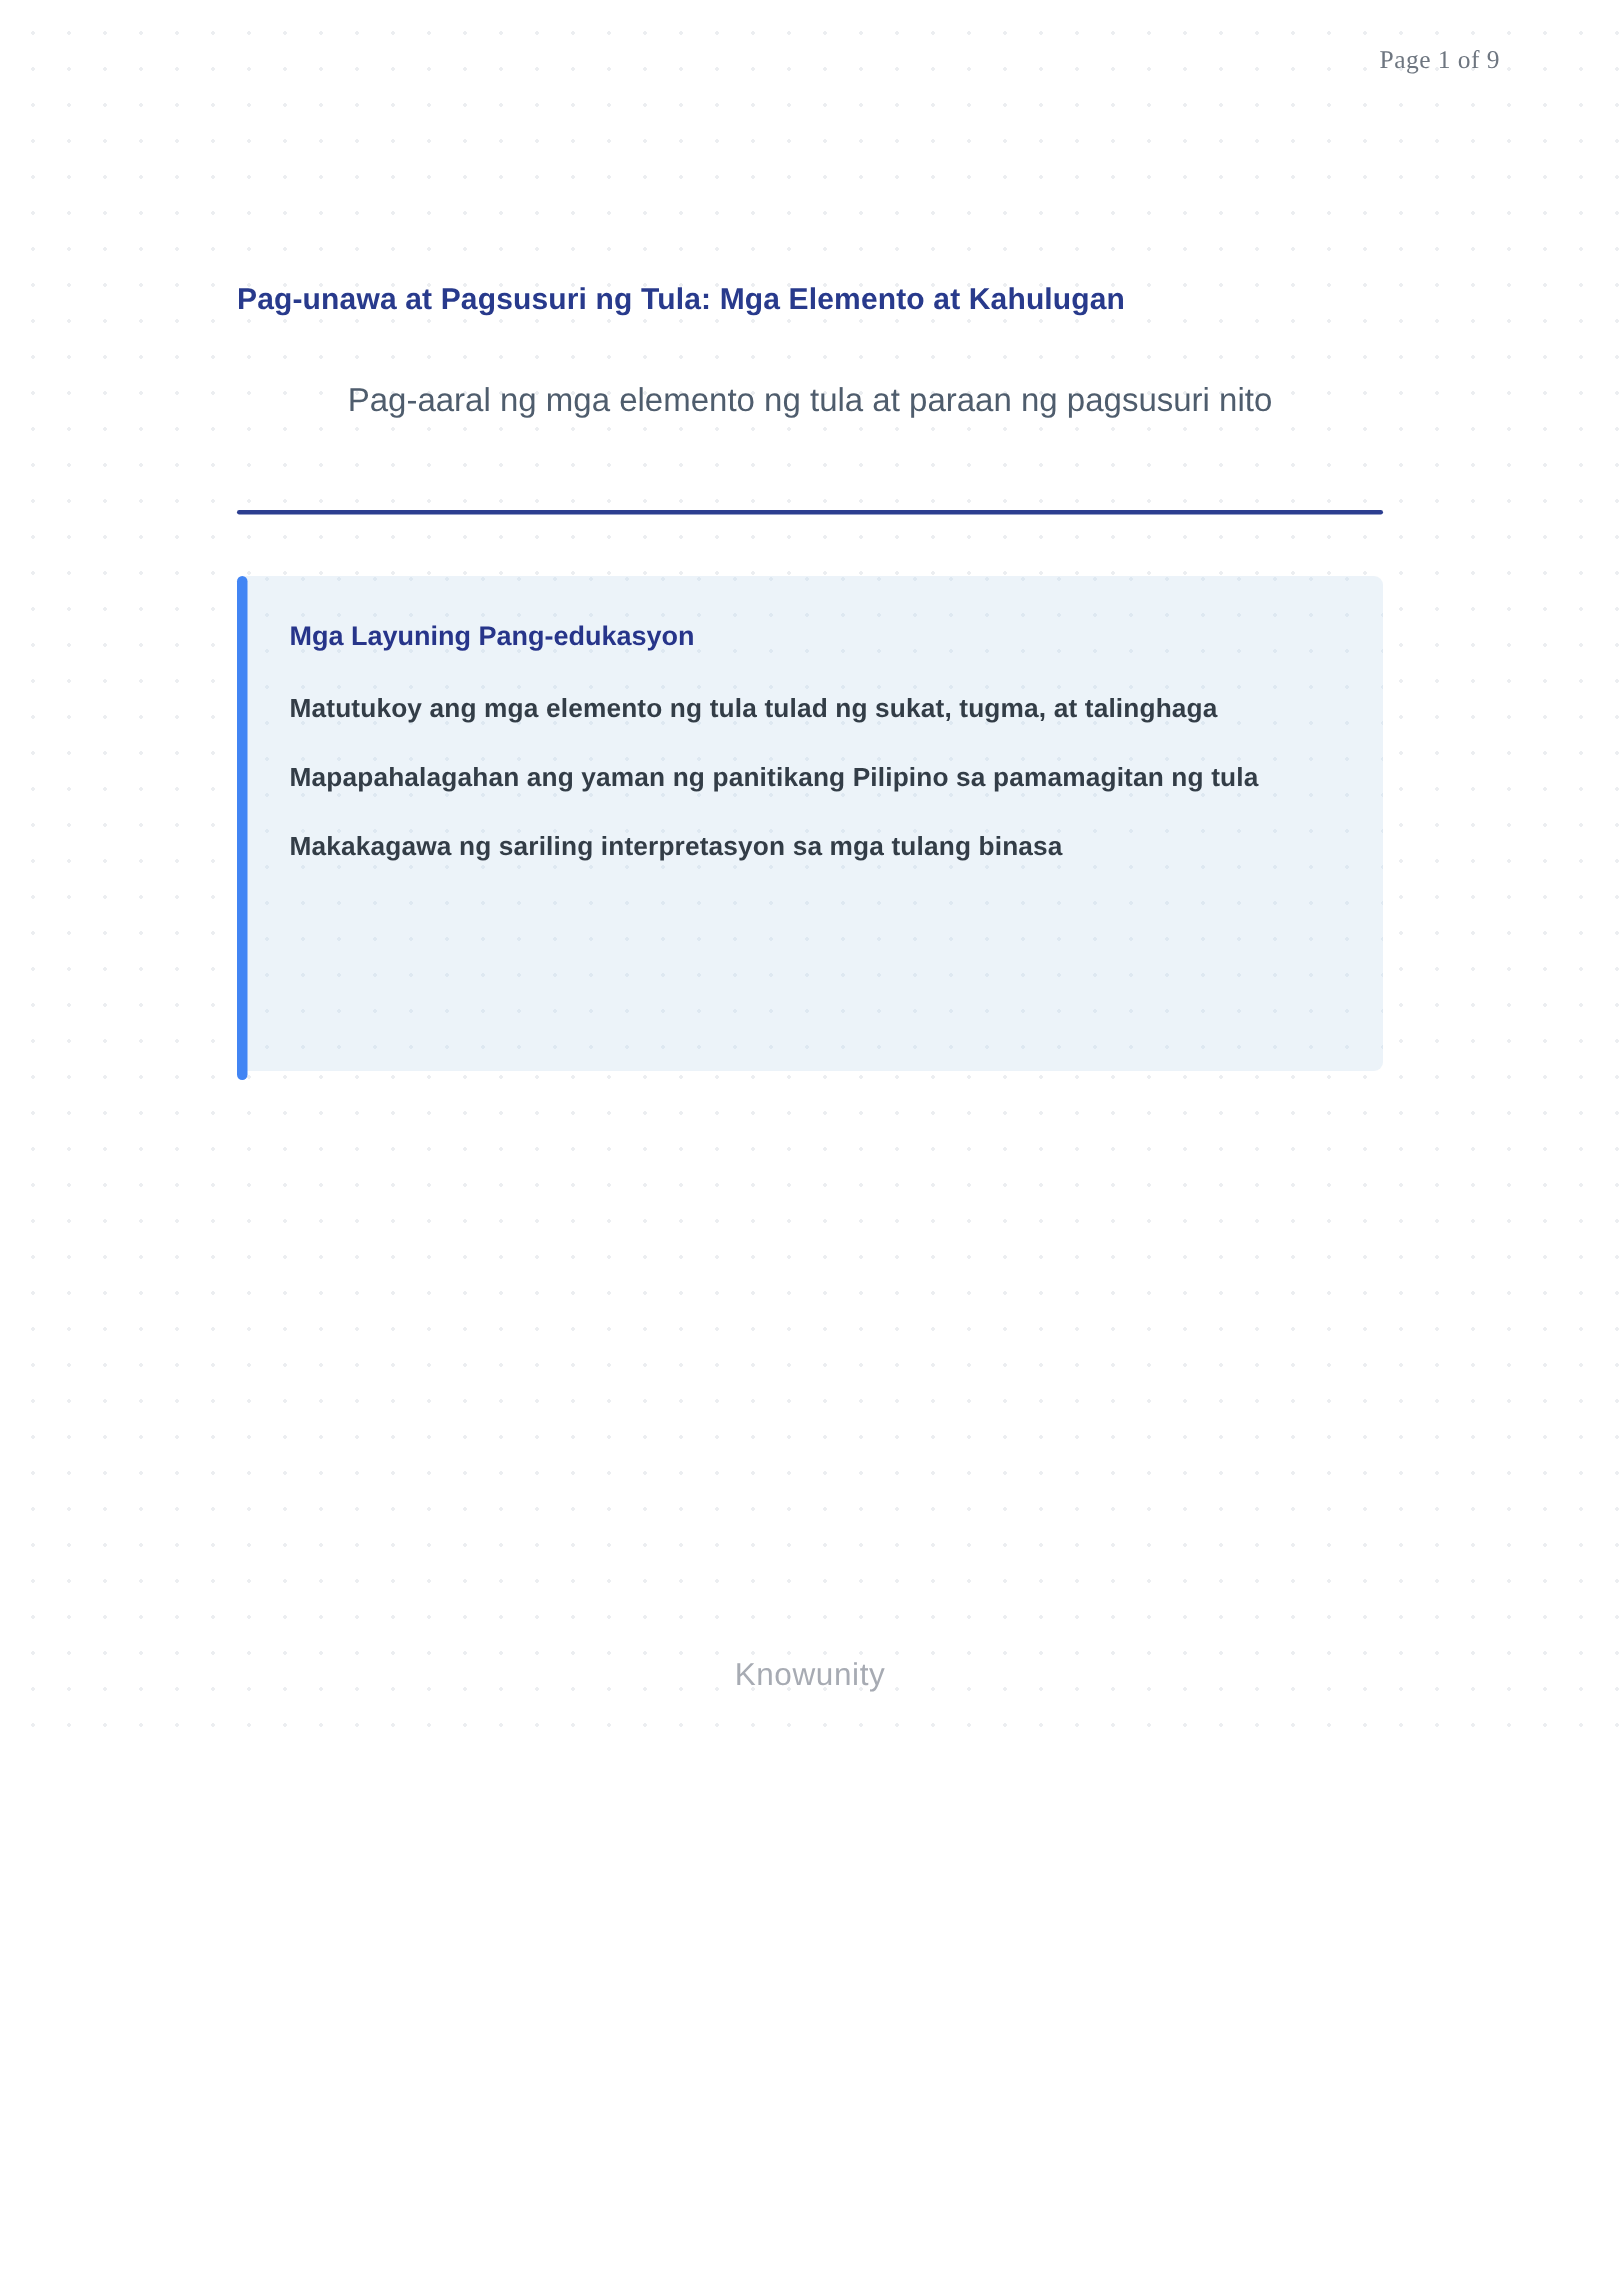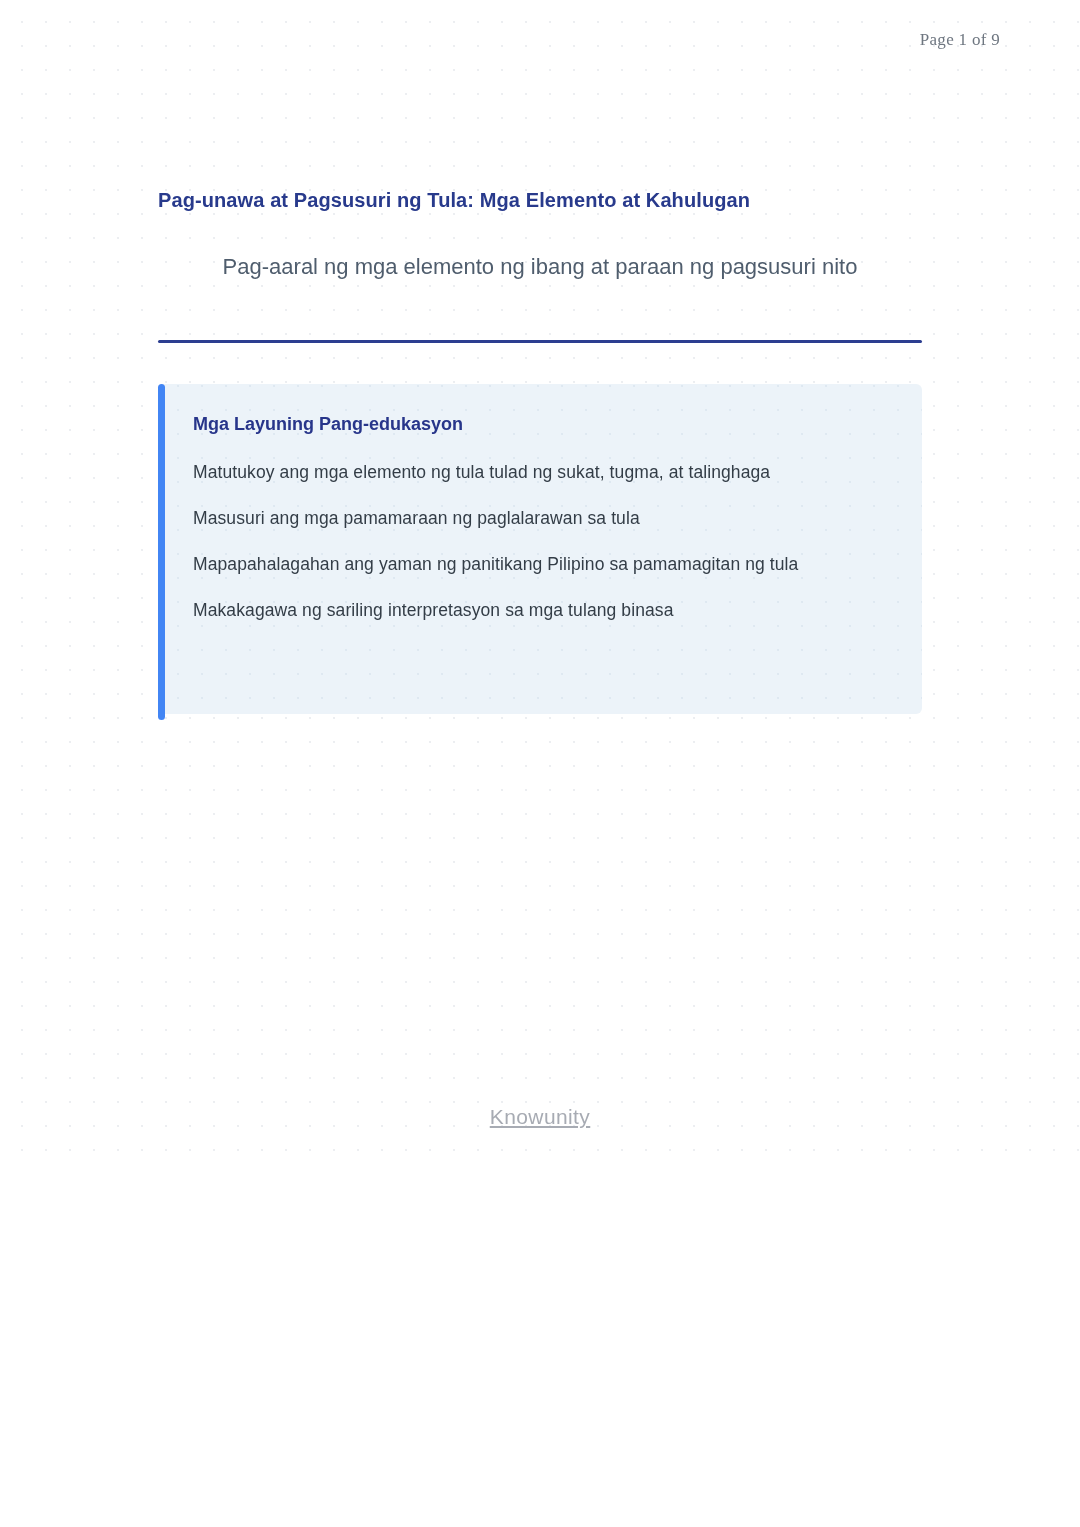--- a/index.html
+++ b/index.html
@@ -91,59 +91,58 @@
     color: #27358a;
     margin-bottom: 26px;
   }
 
   .objective-item {
     font-size: 17.5px;
     color: #333d47;
     line-height: 22px;
     margin-top: 24px;
     letter-spacing: 0.1px;
+    font-weight: bold;
   }
 
   .footer-brand {
     position: absolute;
     bottom: 26px;
     left: 0;
     width: 100%;
     text-align: center;
     font-size: 21px;
     color: #a7abb3;
     letter-spacing: 0.4px;
-    text-decoration: underline;
   }
 </style>
 </head>
 <body>
 
 <div class="page">
 
   <div class="page-number">Page 1 of 9</div>
 
   <div class="content">
 
     <h1 class="doc-title">Pag-unawa at Pagsusuri ng Tula: Mga Elemento at Kahulugan</h1>
 
-    <div class="doc-subtitle">Pag-aaral ng mga elemento ng ibang at paraan ng pagsusuri nito</div>
+    <div class="doc-subtitle">Pag-aaral ng mga elemento ng tula at paraan ng pagsusuri nito</div>
 
     <div class="divider"></div>
 
     <div class="objectives-box">
 
       <div class="accent-bar"></div>
 
       <div class="objectives-heading">Mga Layuning Pang-edukasyon</div>
 
       <div class="objective-item">Matutukoy ang mga elemento ng tula tulad ng sukat, tugma, at talinghaga</div>
 
 
-      <div class="objective-item">Masusuri ang mga pamamaraan ng paglalarawan sa tula</div>
 
       <div class="objective-item">Mapapahalagahan ang yaman ng panitikang Pilipino sa pamamagitan ng tula</div>
 
       <div class="objective-item">Makakagawa ng sariling interpretasyon sa mga tulang binasa</div>
 
     </div>
 
   </div>
 
   <div class="footer-brand">Knowunity</div>

